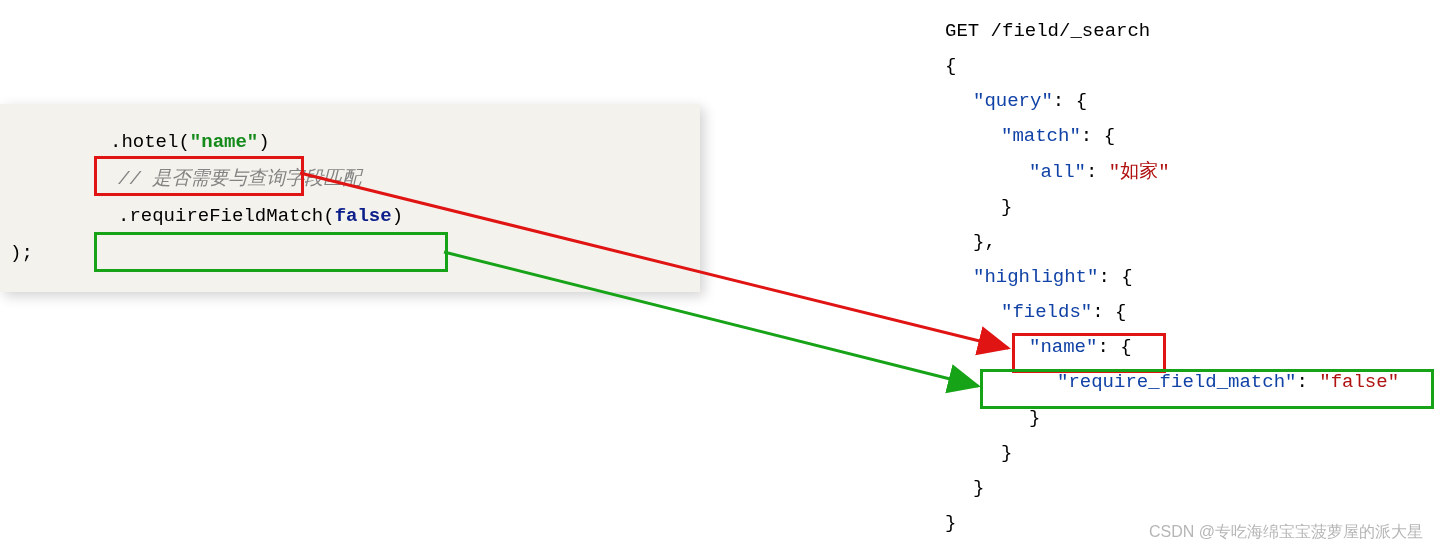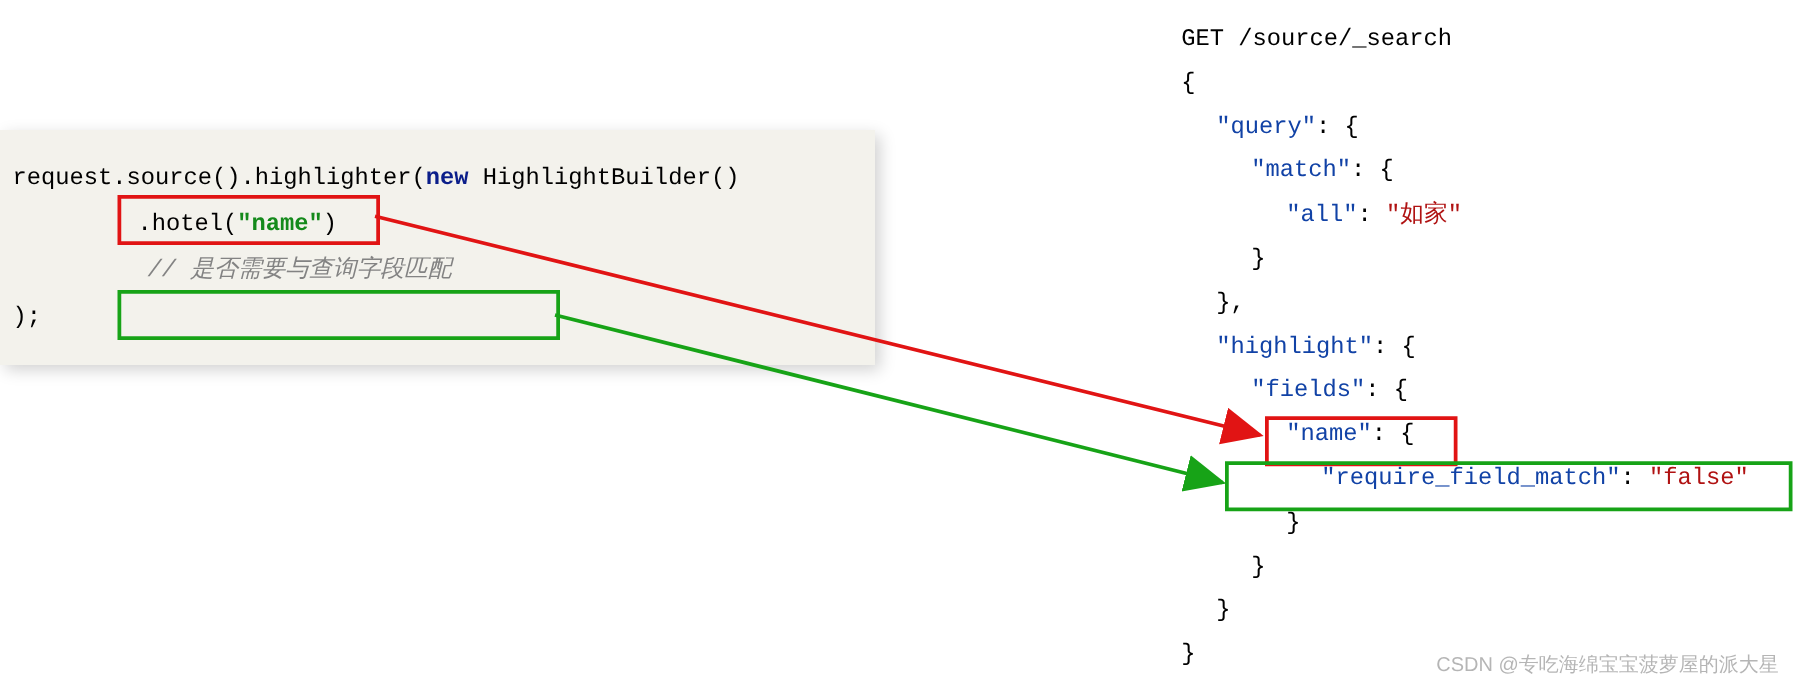--- a/index.html
+++ b/index.html
@@ -67,33 +67,33 @@
     color: rgba(120,120,120,0.55);
     font-family: Arial, sans-serif;
     font-size: 16px;
   }
 </style>
 </head>
 <body>
 
 <div class="java-block">
   <div>
-    <span>request.source().highlighter(</span><span class="kw-new">new</span><span> HighlightBuilder()</span>
-  </div>
-  <div>
     <span class="indent1"><span>.hotel(</span><span class="str-green">"name"</span><span>)</span></span>
   </div>
   <div>
     <span class="indent2 cmt">//  是否需要与查询字段匹配</span>
   </div>
+  <div>
+    <span class="indent2"><span>.requireFieldMatch(</span><span class="kw-false">false</span><span>)</span></span>
+  </div>
   <div>);</div>
 </div>
 
 <div class="json-block">
-  <div>GET /source/_search</div>
+  <div>GET /field/_search</div>
   <div>{</div>
   <div class="ji1"><span class="json-key">"query"</span><span>: {</span></div>
   <div class="ji2"><span class="json-key">"match"</span><span>: {</span></div>
   <div class="ji3"><span class="json-key">"all"</span><span>: </span><span class="json-str">"如家"</span></div>
   <div class="ji2">}</div>
   <div class="ji1">},</div>
   <div class="ji1"><span class="json-key">"highlight"</span><span>: {</span></div>
   <div class="ji2"><span class="json-key">"fields"</span><span>: {</span></div>
   <div class="ji3"><span class="json-key">"name"</span><span>: {</span></div>
   <div class="ji4"><span class="json-key">"require_field_match"</span><span>: </span><span class="json-str">"false"</span></div>

